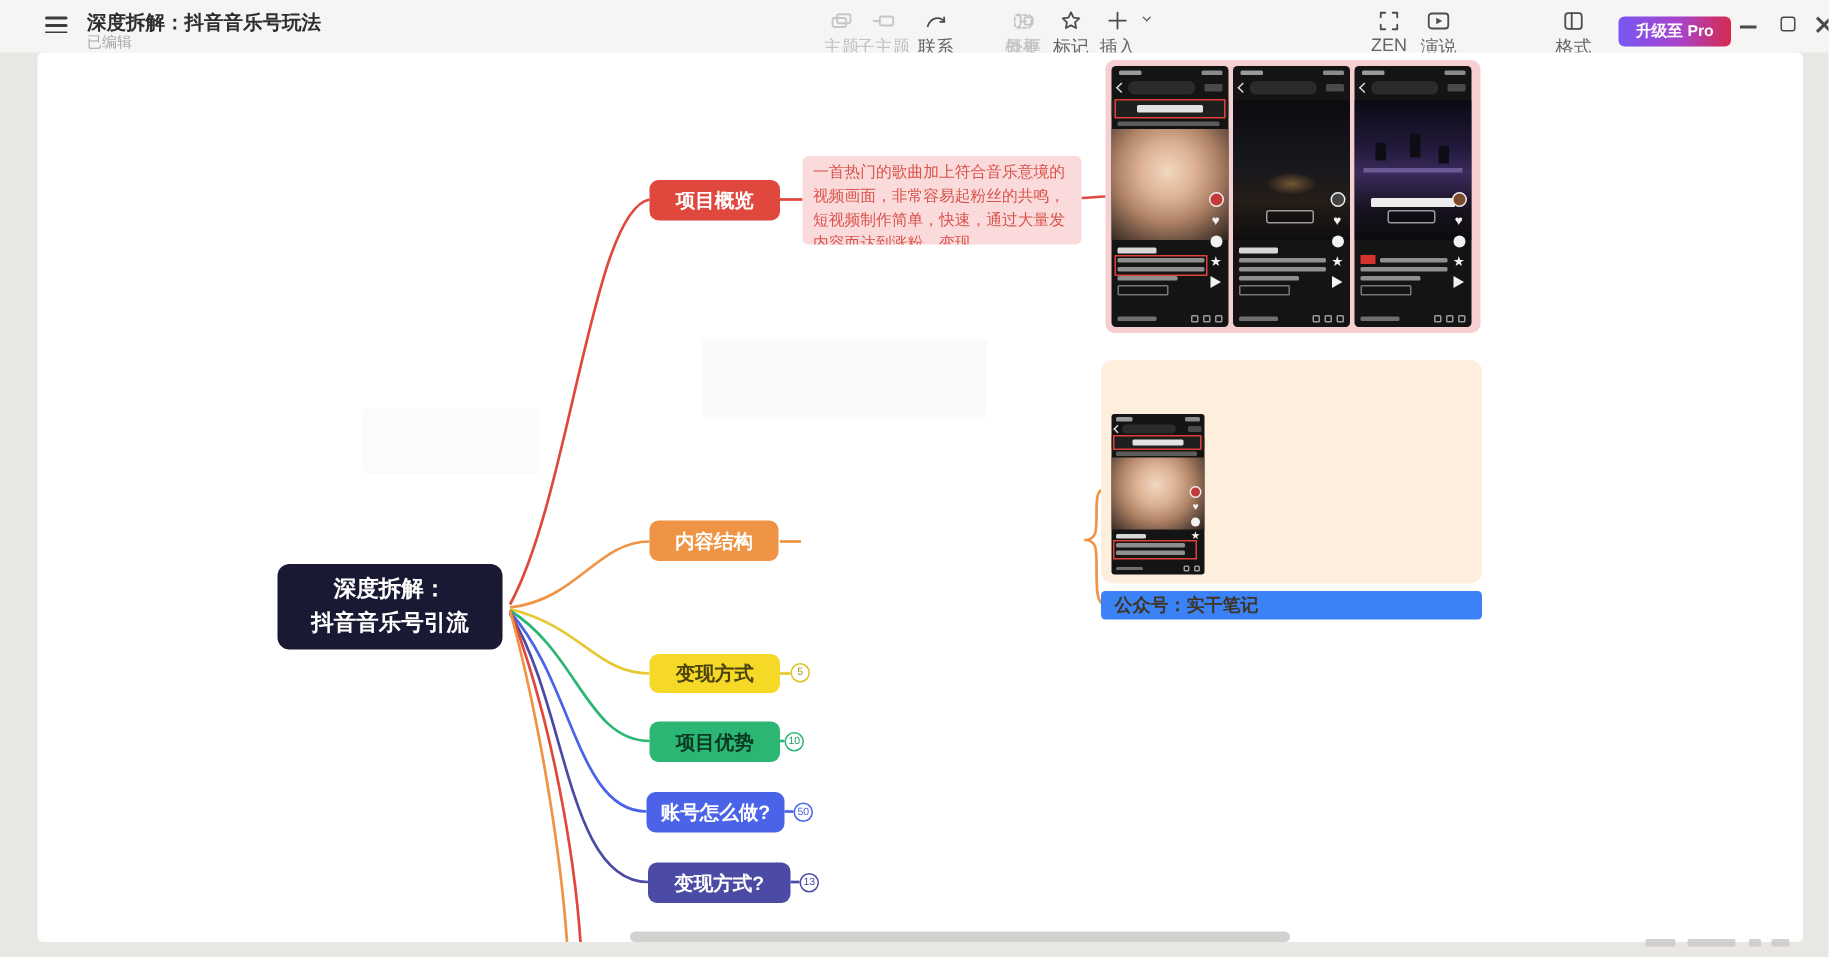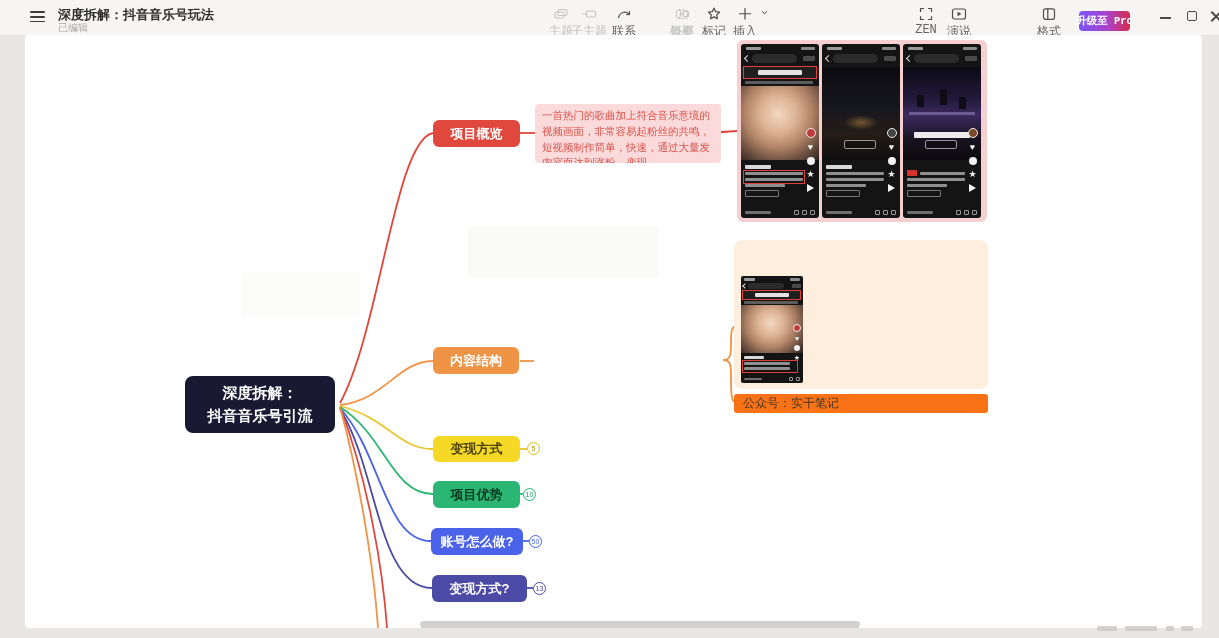--- a/index.html
+++ b/index.html
@@ -1,35 +1,35 @@
 <!DOCTYPE html>
 <html><head>
 <meta charset="utf-8">
 <style>
   * { margin:0; padding:0; box-sizing:border-box; }
   html,body { width:1219px; height:638px; overflow:hidden; }
   body { background:#e9e7e4; font-family:"Liberation Sans","DejaVu Sans",sans-serif; position:relative; }
   #app { position:absolute; inset:0; }
 
   
-  .titlebar { position:absolute; top:0; left:0; right:0; height:35px; background:#f6f5f3;font-family:Liberation Mono, monospace; }
+  .titlebar { position:absolute; top:0; left:0; right:0; height:35px; background:#f6f5f3; }
   .hamburger { position:absolute; left:30px; top:11px; width:15px; height:12px; cursor:pointer; }
   .hamburger div { height:1.8px; background:#3c3c3c; border-radius:1px; margin-bottom:3px; }
   .tb-title { position:absolute; left:58px; top:6px; font-size:13px; font-weight:700; color:#2e2e2e; white-space:nowrap; }
   .tb-status { position:absolute; left:58px; top:21px; font-size:10px; color:#a9a9a9; }
 
   .tool { position:absolute; top:6px; width:36px; text-align:center; cursor:pointer; }
   .tool-icon { height:15px; display:flex; align-items:center; justify-content:center; color:#4c4c4c; position:relative; }
   .tool-label { font-size:12px; color:#646464; margin-top:2px; white-space:nowrap; }
   .tool.disabled .tool-icon { color:#c6c6c6; }
   .tool.disabled .tool-label { color:#c2c2c2; }
   .tool svg { stroke:currentColor; fill:none; stroke-width:1.2; stroke-linecap:round; stroke-linejoin:round; }
   .caret { position:absolute; right:-4px; top:3px; width:5px; height:5px; border-right:1.3px solid currentColor; border-bottom:1.3px solid currentColor; transform:rotate(45deg) scale(.8); }
 
-  .upgrade-btn { position:absolute; left:1079px; top:11px; width:51px; height:20px; border-radius:4px;
+  .upgrade-btn { position:absolute; left:1079px; top:11px; width:75px; height:20px; border-radius:4px;
     background:linear-gradient(90deg,#7857f5 0%,#a943c9 55%,#d62a4e 100%);
     color:#fff; font-size:10.5px; font-weight:700; display:flex; align-items:center; justify-content:center; cursor:pointer; white-space:nowrap; }
   .win-min { position:absolute; left:1160px; top:17px; width:11px; height:1.8px; background:#4a4a4a; cursor:pointer; }
   .win-max { position:absolute; left:1187px; top:11px; width:10px; height:10px; border:1.4px solid #4a4a4a; border-radius:2px; cursor:pointer; }
   .win-close { position:absolute; left:1210px; top:10px; width:12px; height:12px; cursor:pointer; }
   .win-close::before, .win-close::after { content:""; position:absolute; left:5px; top:0; width:1.6px; height:13px; background:#4a4a4a; }
   .win-close::before { transform:rotate(45deg);} .win-close::after { transform:rotate(-45deg);}
 
   
   .canvas { position:absolute; left:25px; top:35px; width:1177px; height:593px; background:#ffffff; border-radius:4px; }
@@ -57,22 +57,22 @@
   #badge-advantage { left:523px; top:488px; border-color:#2bb673; color:#1f9a5f; }
   #badge-account { left:529px; top:535px; border-color:#4a63e8; color:#4a63e8; }
   #badge-private { left:533px; top:582px; border-color:#4b4aa5; color:#4b4aa5; }
 
   .note-pink { position:absolute; left:535px; top:104px; width:186px; height:59px; background:#fadada; border-radius:4px;
     padding:4px 7px; font-size:10.5px; line-height:1.5; color:#d9544c; overflow:hidden; cursor:pointer; }
   .note-cream { position:absolute; left:534px; top:351px; width:189px; height:19px; background:#fdeedd; border-radius:3px;
     font-size:11px; color:#9c7a55; display:flex; align-items:center; padding-left:9px; cursor:pointer; }
   .detail-box { position:absolute; left:734px; top:240px; width:254px; height:149px; background:#fdeede; border-radius:8px; padding:7px 10px; cursor:pointer; }
   .detail-title { font-size:12px; color:#a9763f; }
-  .account-bar { position:absolute; left:734px; top:394px; width:254px; height:19px; background:#f97316; border-radius:3px;
-    font-size:12px; font-weight:400; color:#3f3526; display:flex; align-items:center; padding-left:9px; cursor:pointer; }
+  .account-bar { position:absolute; left:734px; top:394px; width:254px; height:19px; background:#3b82f6; border-radius:3px;
+    font-size:12px; font-weight:700; color:#3f3526; display:flex; align-items:center; padding-left:9px; cursor:pointer; }
 
   
   .panel-images { position:absolute; left:737px; top:40px; width:250px; height:182px; background:#f6d0d0; border-radius:6px; padding:4px; display:flex; gap:3px; cursor:pointer; }
   .phone-lg { width:78px; height:174px; background:#141414; border-radius:3px; position:relative; overflow:hidden; flex:none; }
   .p-status { position:absolute; top:3px; left:5px; width:15px; height:3px; background:#9a9a9a; border-radius:1px; }
   .p-status-r { position:absolute; top:3px; right:4px; width:14px; height:3px; background:#8a8a8a; border-radius:1px; }
   .p-back { position:absolute; top:12px; left:4px; width:5px; height:5px; border-left:1.3px solid #ddd; border-bottom:1.3px solid #ddd; transform:rotate(45deg); }
   .p-search { position:absolute; top:10px; left:11px; width:45px; height:9px; background:#2b2b2b; border-radius:5px; }
   .p-search-btn { position:absolute; top:12px; right:4px; width:12px; height:5px; background:#4a4a4a; border-radius:1px; }
   .p-banner { position:absolute; top:23px; left:0; width:100%; height:11px; background:#1f1f1f; display:flex; align-items:center; justify-content:center; }

